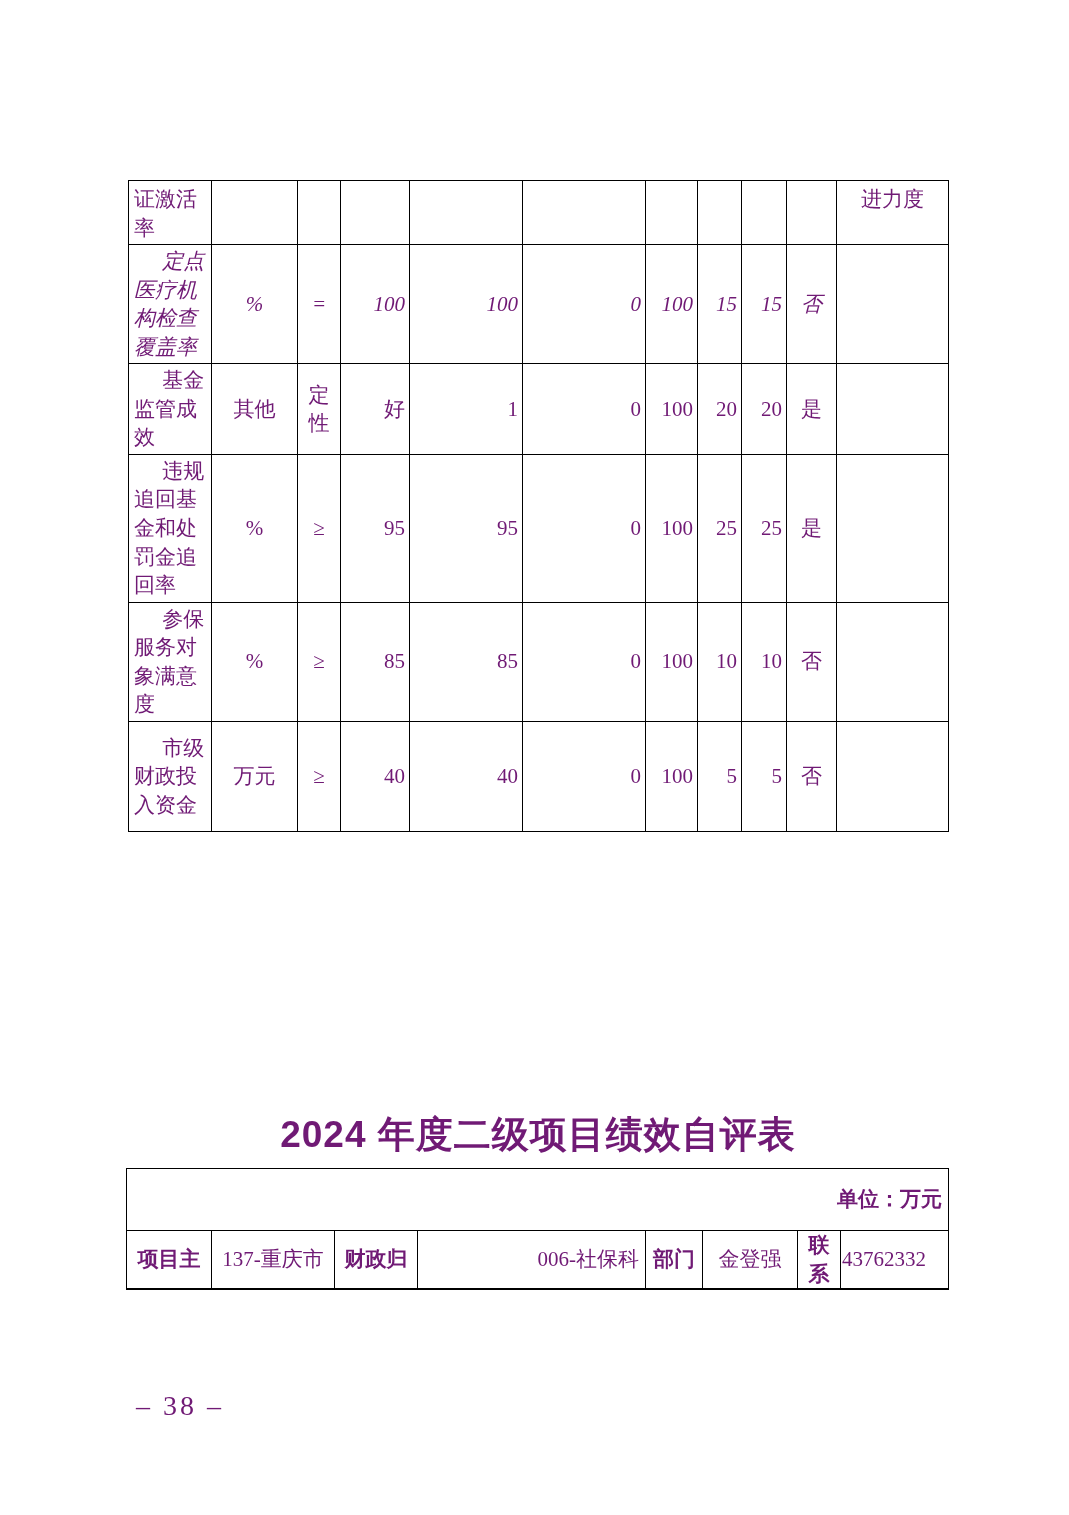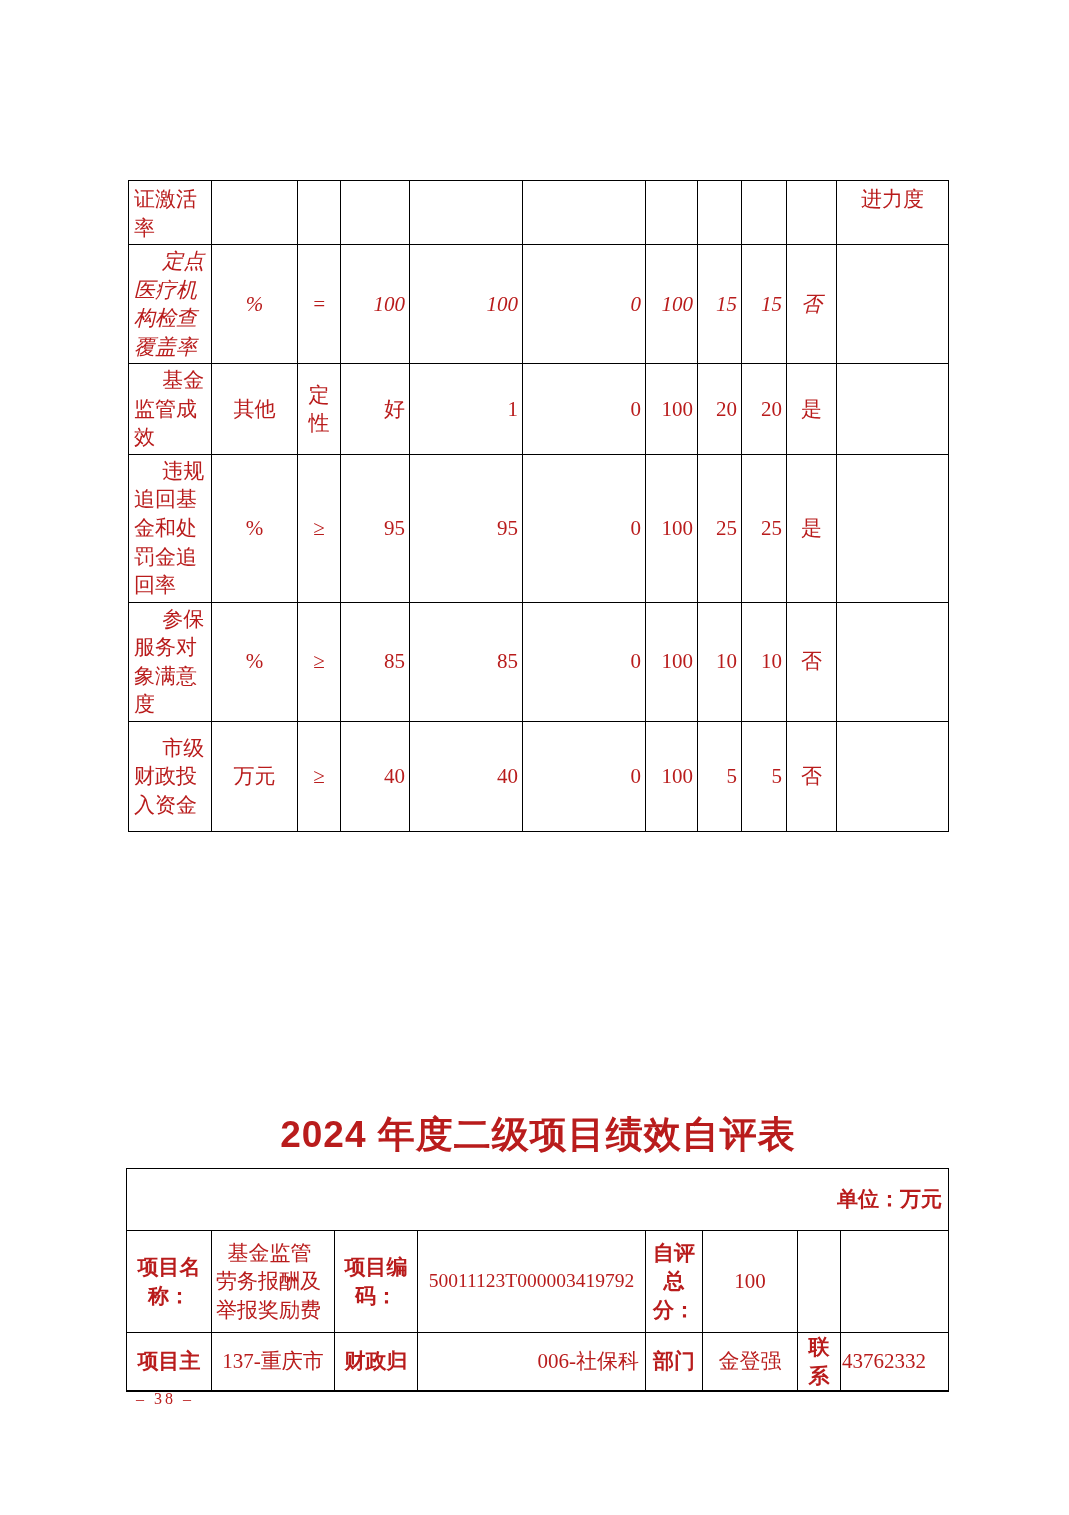--- a/index.html
+++ b/index.html
@@ -5,21 +5,21 @@
   html, body {
     margin: 0;
     padding: 0;
     background: #ffffff;
   }
   .page {
     position: relative;
     width: 1069px;
     height: 1515px;
     background: #ffffff;
-    color: #b91c1c;
+    color: #701a75;
     font-family: "Liberation Serif", "DejaVu Serif", serif;
     overflow: hidden;
   }
   table {
     border-collapse: collapse;
     table-layout: fixed;
   }
   td {
     border: 1px solid #000000;
     font-size: 21px;
@@ -91,21 +91,21 @@
   .lt td.code { text-align: center; font-size: 19.5px; padding: 0 1px; }
   .lt td.val-left { text-align: right; padding: 8px 6px; }
   .lt td.phone { text-align: left; padding: 0 1px; margin-left: 44px; }
   .lt tr.lr2 td { border-bottom: 2px solid #000000; }
 
   
   .pageno {
     position: absolute;
     left: 136px;
     top: 1390px;
-    font-size: 16px;
+    font-size: 28px;
     letter-spacing: 3px;
   }
 </style>
 </head>
 <body>
 
 <div class="page">
 
   <table class="ut">
     <colgroup>
@@ -213,33 +213,20 @@
       <col style="width:228px">
         <col style="width:57px">
         <col style="width:95px">
       <col style="width:43px">
         <col style="width:108px">
     </colgroup>
     <tbody>
         <tr class="lr0">
       <td class="unitnote" colspan="8">单位：万元</td>
     </tr>
-    <tr class="lr1">
-      <td class="lbl">项目名
-称：</td>
-      <td class="pname">基金监管劳务报酬及举报奖励费</td>
-      <td class="lbl">项目编
-码：</td>
-      <td class="code">50011123T000003419792</td>
-      <td class="lbl">自评
-总分：</td>
-      <td class="val">100</td>
-      <td class="val"></td>
-      <td class="val"></td>
-    </tr>
     <tr class="lr2">
       <td class="lbl">项目主</td>
       <td class="val">137-重庆市</td>
       <td class="lbl">财政归</td>
       <td class="val-left">006-社保科</td>
       <td class="lbl">部门</td>
       <td class="val">金登强</td>
       <td class="lbl">联系</td>
       <td class="phone">43762332</td>
     </tr>

